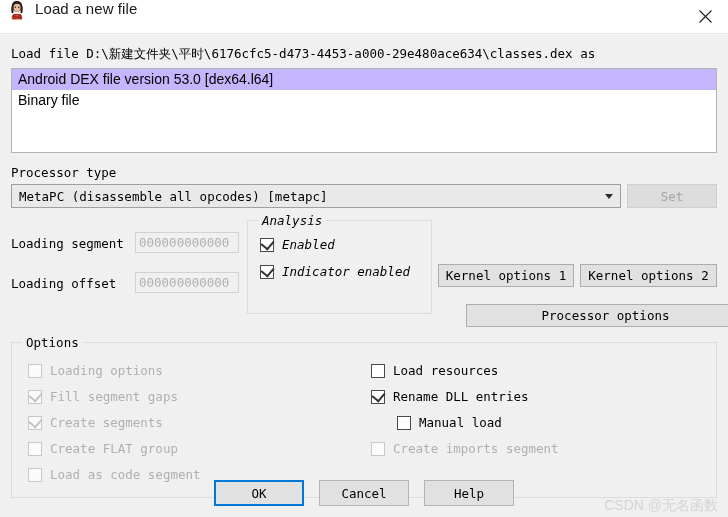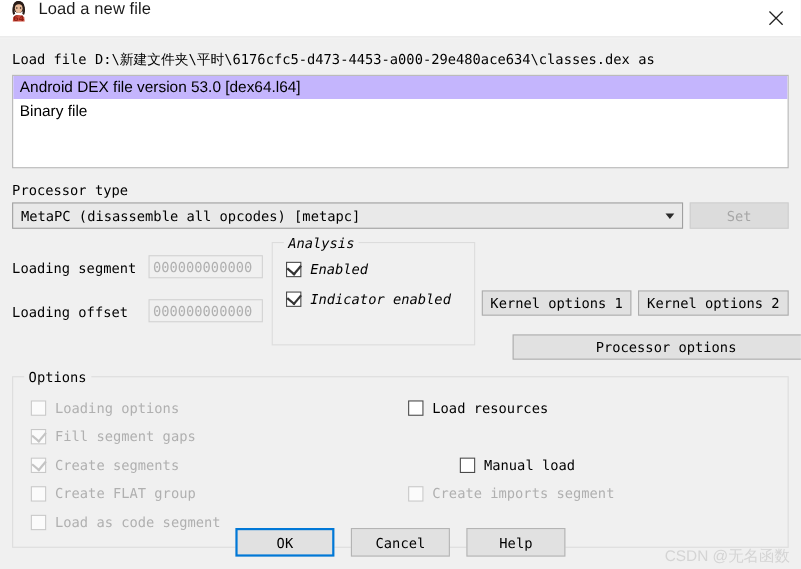--- a/index.html
+++ b/index.html
@@ -383,21 +383,27 @@
     </div>
     <div class="cb-row" style="left:16px; top:124px;">
       <span class="cb-box disabled"></span>
       <span class="cb-label disabled">Load as code segment</span>
     </div>
 
     <div class="cb-row" style="left:359px; top:20px;">
       <span class="cb-box"></span>
       <span class="cb-label">Load resources</span>
     </div>
-    <div class="cb-row" style="left:366px; top:72px;padding-left:40px;">
+    <div class="cb-row" style="left:359px; top:46px;">
+      <span class="cb-box">
+          <span class="tick"></span>
+        </span>
+      <span class="cb-label">Rename DLL entries</span>
+    </div>
+    <div class="cb-row" style="left:345px; top:72px;padding-left:40px;">
       <span class="cb-box"></span>
       <span class="cb-label">Manual load</span>
     </div>
     <div class="cb-row" style="left:359px; top:98px;">
       <span class="cb-box disabled"></span>
       <span class="cb-label disabled">Create imports segment</span>
     </div>
   </div>
 
   <div id="bottom-buttons">

